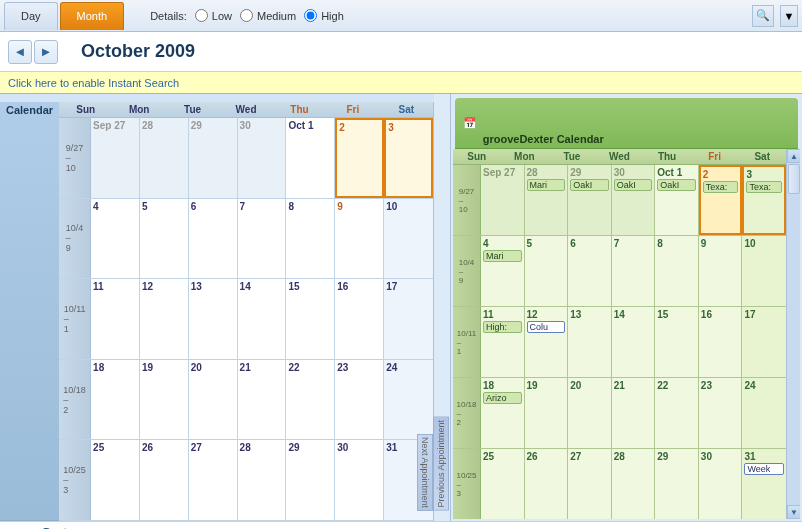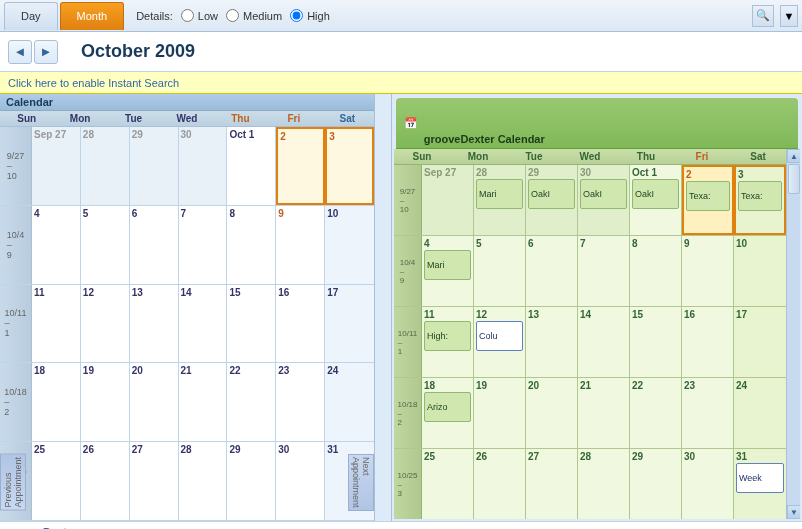--- a/index.html
+++ b/index.html
@@ -13,21 +13,21 @@
     .tab {
       padding: 4px 16px; height: 28px; display: flex; align-items: center;
       border: 1px solid #aac0d8; border-bottom: none; background: linear-gradient(to bottom, #e8f0fa, #d0dff0);
       cursor: pointer; margin-right: 2px; border-radius: 3px 3px 0 0; color: #333;
     }
     .tab.active {
       background: linear-gradient(to bottom, #f8a020, #e08010);
       color: white; border-color: #c07010;
     }
     .details-section {
-      display: flex; align-items: center; margin-left: 10px; gap: 8px; color: #333;
+      display: flex; align-items: center; margin-left: 24px; gap: 8px; color: #333;
     }
     .radio-group { display: flex; align-items: center; gap: 4px; }
     .search-box {
       margin-left: auto; display: flex; align-items: center; gap: 4px;
     }
     .search-input {
       width: 180px; height: 22px; border: 1px solid #aac0d8; padding: 0 4px;
       background: white; border-radius: 2px;
     }
     .search-btn {
@@ -61,22 +61,23 @@
 
     
     .search-notification {
       background: #ffffc0; border-bottom: 1px solid #d0c800;
       padding: 3px 8px; color: #3366aa; cursor: pointer; height: 22px;
       display: flex; align-items: center;
     }
 
     
     .left-panel {
-      width: 375px; display: flex; flex-direction: column;
+      width: 434px; display: flex; flex-direction: row;
       border-right: 1px solid #aac0d8;
+      margin-top: 8px;
     }
     .panel-header {
       background: linear-gradient(to bottom, #b0cce8, #9abcd8);
       padding: 2px 6px; font-weight: bold; color: #1a3a5c;
       border-bottom: 1px solid #8aacc8;
     }
     .calendar-grid { flex: 1; display: flex; flex-direction: column; background: #ddeaf8; }
     .cal-header-row {
       display: grid; grid-template-columns: repeat(7, 1fr);
       background: linear-gradient(to bottom, #ccdde8, #bad0e0);
@@ -138,21 +139,21 @@
       border-right: 1px solid #b0c890; padding: 1px 2px; background: #f0f8e0;
       min-height: 50px;
     }
     .gd-day-cell:last-child { border-right: none; }
     .gd-day-cell.other { background: #e0eecc; }
     .gd-day-cell.today-gd { border: 2px solid #e08010; background: #fff0c0; }
     .gd-day-cell.weekend-gd { background: #e8f4d0; }
     .gd-day-num { font-size: 10px; color: #336633; font-weight: bold; }
     .gd-day-num.other { color: #889977; }
     .event-chip {
-      font-size: 9px; padding: 9px 2px; margin-top: 1px; border-radius: 2px;
+      font-size: 9px; padding: 0 2px; margin-top: 1px; border-radius: 2px;
       background: #d0e8b0; border: 1px solid #90b870; color: #224422;
       white-space: nowrap; overflow: hidden; text-overflow: ellipsis;
     }
     .event-chip.blue {
       background: #ffffff; border-color: #6080c0; color: #223366;
     }
     .scrollbar {
       width: 14px; background: #c8daf0; border-left: 1px solid #aac0d8;
       display: flex; flex-direction: column;
     }

